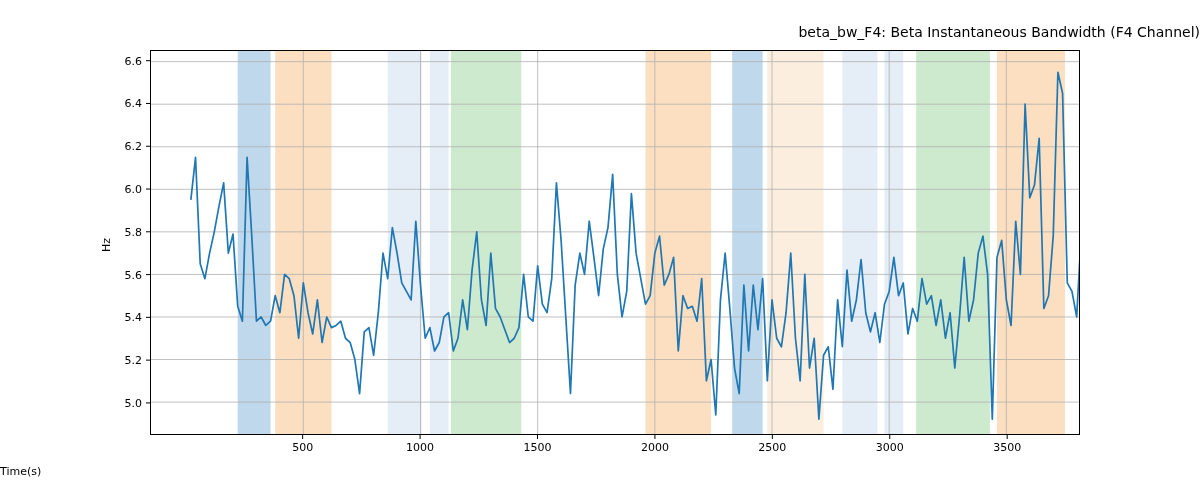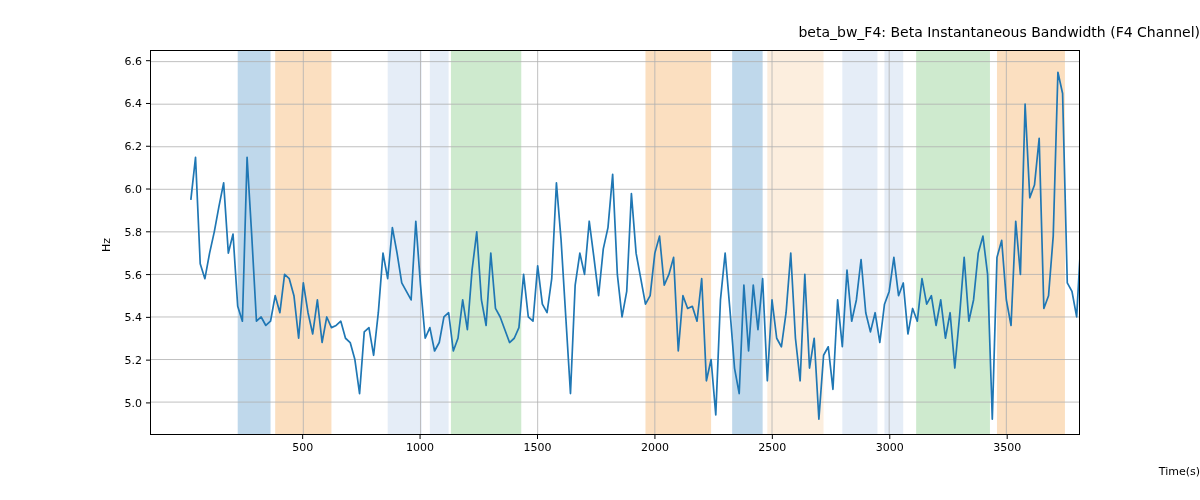--- a/index.html
+++ b/index.html
@@ -41,21 +41,21 @@
   .grid line {
     stroke: #b0b0b0;
     stroke-width: 0.8;
   }
   .xlabel, .ylabel {
     position: absolute;
     font-size: 11px;
   }
   .xlabel {
     left: 0; right: 0;
-    text-align: right;
+    text-align: left;
   }
   .ylabel {
     transform: rotate(-90deg);
     transform-origin: left top;
   }
 </style>
 </head>
 <body>
 
 <div class="figure">

